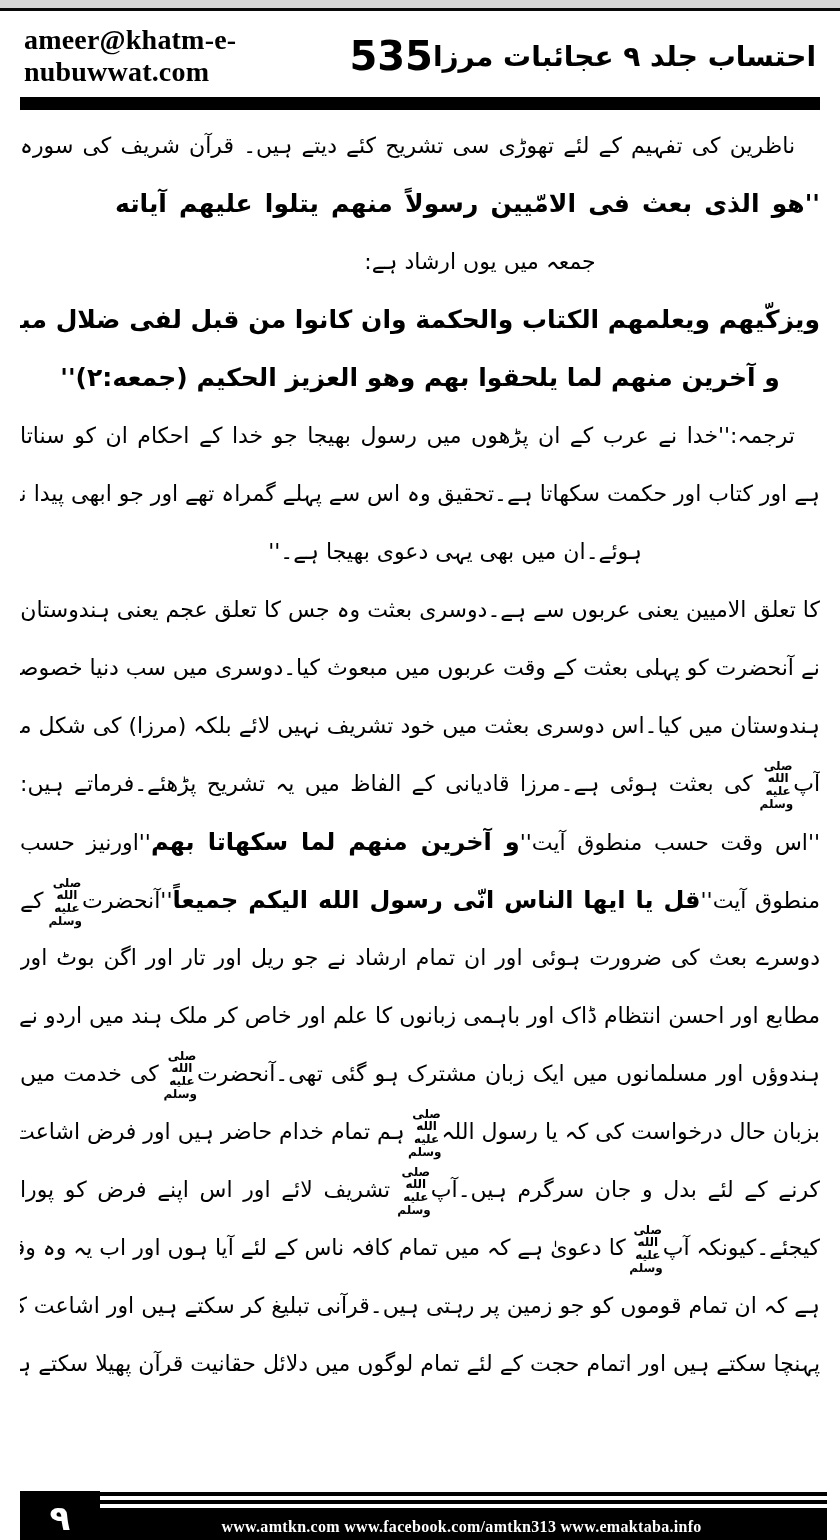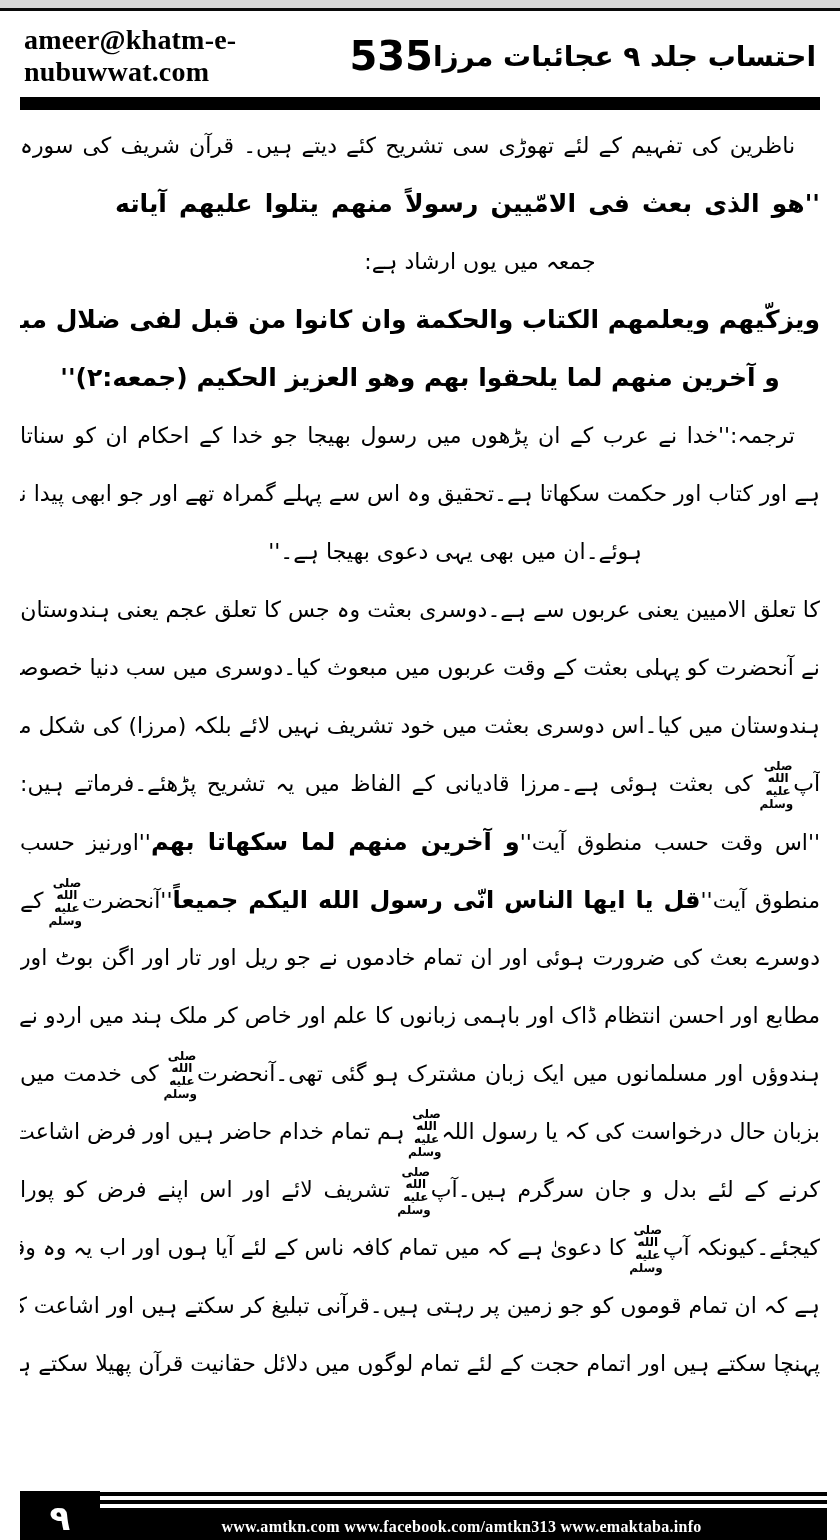--- a/index.html
+++ b/index.html
@@ -84,21 +84,21 @@
     <div class="line a c">و آخرین منهم لما یلحقوا بهم وهو العزیز الحکیم (جمعه:۲)''</div>
     <div class="line ind1">ترجمہ:''خدا نے عرب کے ان پڑھوں میں رسول بھیجا جو خدا کے احکام ان کو سناتا</div>
     <div class="line">ہے اور کتاب اور حکمت سکھاتا ہے۔تحقیق وہ اس سے پہلے گمراہ تھے اور جو ابھی پیدا نہیں</div>
     <div class="line c offr">ہوئے۔ان میں بھی یہی دعوی بھیجا ہے۔''</div>
     <div class="line">کا تعلق الامیین یعنی عربوں سے ہے۔دوسری بعثت وہ جس کا تعلق عجم یعنی ہندوستان وغیرہ</div>
     <div class="line">نے آنحضرت کو پہلی بعثت کے وقت عربوں میں مبعوث کیا۔دوسری میں سب دنیا خصوصاً</div>
     <div class="line">ہندوستان میں کیا۔اس دوسری بعثت میں خود تشریف نہیں لائے بلکہ (مرزا) کی شکل میں</div>
     <div class="line">آپ<span class="saw">صلى الله عليه وسلم</span> کی بعثت ہوئی ہے۔مرزا قادیانی کے الفاظ میں یہ تشریح پڑھئے۔فرماتے ہیں:</div>
     <div class="line">''اس وقت حسب منطوق آیت''<b class="ar-inline">و آخرین منهم لما سکھاتا بهم</b>''اورنیز حسب</div>
     <div class="line">منطوق آیت''<b class="ar-inline">قل یا ایها الناس انّی رسول الله الیکم جمیعاً</b>''آنحضرت<span class="saw">صلى الله عليه وسلم</span> کے</div>
-    <div class="line">دوسرے بعث کی ضرورت ہوئی اور ان تمام خادموں نے جو ریل اور تار اور اگن بوٹ اور</div>
+    <div class="line">دوسرے بعث کی ضرورت ہوئی اور ان تمام ارشاد نے جو ریل اور تار اور اگن بوٹ اور</div>
     <div class="line">مطابع اور احسن انتظام ڈاک اور باہمی زبانوں کا علم اور خاص کر ملک ہند میں اردو نے جو</div>
     <div class="line">ہندوؤں اور مسلمانوں میں ایک زبان مشترک ہو گئی تھی۔آنحضرت<span class="saw">صلى الله عليه وسلم</span> کی خدمت میں</div>
     <div class="line">بزبان حال درخواست کی کہ یا رسول اللہ<span class="saw">صلى الله عليه وسلم</span> ہم تمام خدام حاضر ہیں اور فرض اشاعت پورا</div>
     <div class="line">کرنے کے لئے بدل و جان سرگرم ہیں۔آپ<span class="saw">صلى الله عليه وسلم</span> تشریف لائے اور اس اپنے فرض کو پورا</div>
     <div class="line">کیجئے۔کیونکہ آپ<span class="saw">صلى الله عليه وسلم</span> کا دعویٰ ہے کہ میں تمام کافہ ناس کے لئے آیا ہوں اور اب یہ وہ وقت</div>
     <div class="line">ہے کہ ان تمام قوموں کو جو زمین پر رہتی ہیں۔قرآنی تبلیغ کر سکتے ہیں اور اشاعت کو کمال تک</div>
     <div class="line">پہنچا سکتے ہیں اور اتمام حجت کے لئے تمام لوگوں میں دلائل حقانیت قرآن پھیلا سکتے ہیں۔</div>
   </div>
 
   <div class="footer">

